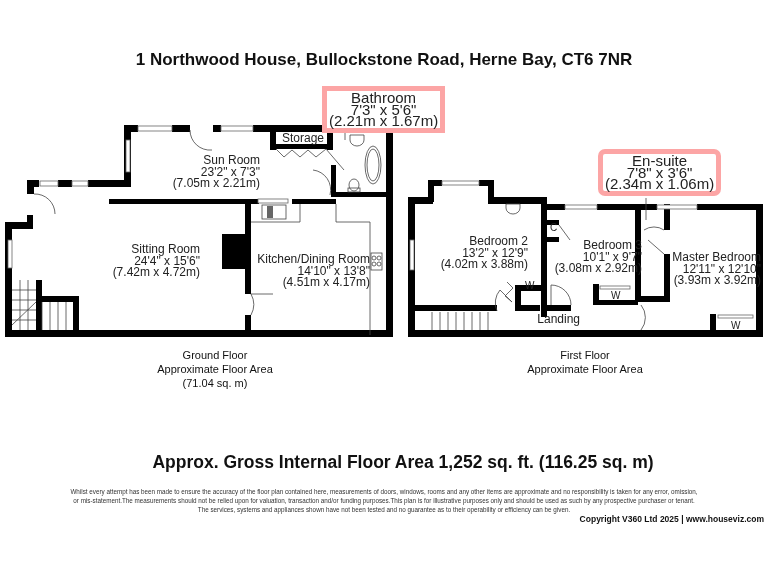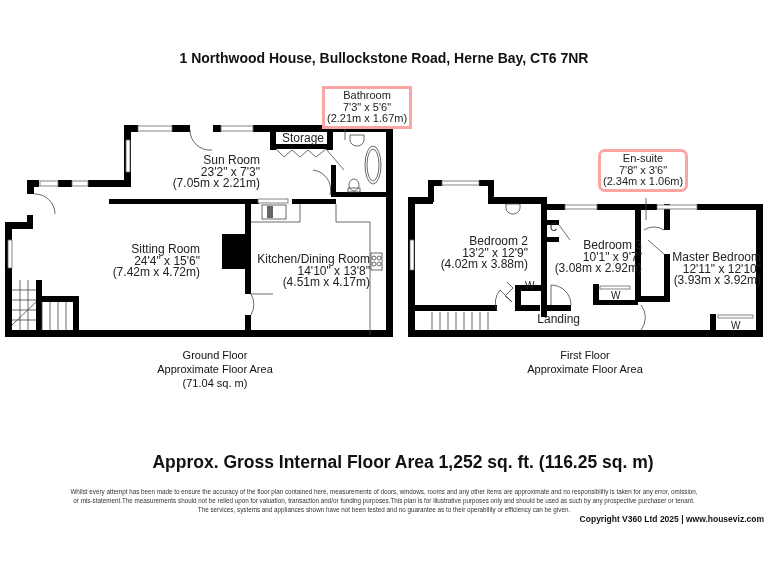--- a/index.html
+++ b/index.html
@@ -1,20 +1,20 @@
 <!DOCTYPE html>
 <html><head>
 <meta charset="utf-8">
 <style>
   html, body { margin:0; padding:0; background:#ffffff; }
   body { width:768px; height:576px; position:relative; overflow:hidden; font-family:"Liberation Sans", sans-serif; color:#111; }
-  .title { position:absolute; top:50px; left:0; width:768px; text-align:center; font-weight:bold; font-size:14px; }
+  .title { position:absolute; top:50px; left:0; width:768px; text-align:center; font-weight:bold; font-size:17px; }
   svg.plan { position:absolute; left:0; top:0; }
   .lbl { position:absolute; text-align:right; font-size:12px; line-height:11.5px; color:#222; white-space:nowrap; }
-  .callout { position:absolute; text-align:center; font-size:11px; line-height:11.5px; color:#222; background:#fff; border:3px solid #fca5a5; padding:1px 2px; white-space:nowrap; }
+  .callout { position:absolute; text-align:center; font-size:15px; line-height:11.5px; color:#222; background:#fff; border:5px solid #fca5a5; padding:1px 2px; white-space:nowrap; }
   .w { position:absolute; font-size:10px; color:#222; }
   .floorinfo { position:absolute; text-align:center; font-weight:normal; font-size:11px; line-height:14px; white-space:nowrap; }
   .gross { position:absolute; top:452px; left:0; width:806px; text-align:center; font-weight:bold; font-size:17.5px; }
   .disclaimer { position:absolute; top:487px; left:0; width:768px; text-align:center; font-size:6.3px; line-height:9px; color:#333; }
   .copyright { position:absolute; top:514px; left:0; width:764px; text-align:right; font-weight:bold; font-size:8.5px; }
 </style>
 </head>
 <body>
 
 <div class="title">1 Northwood House, Bullockstone Road, Herne Bay, CT6 7NR</div>

